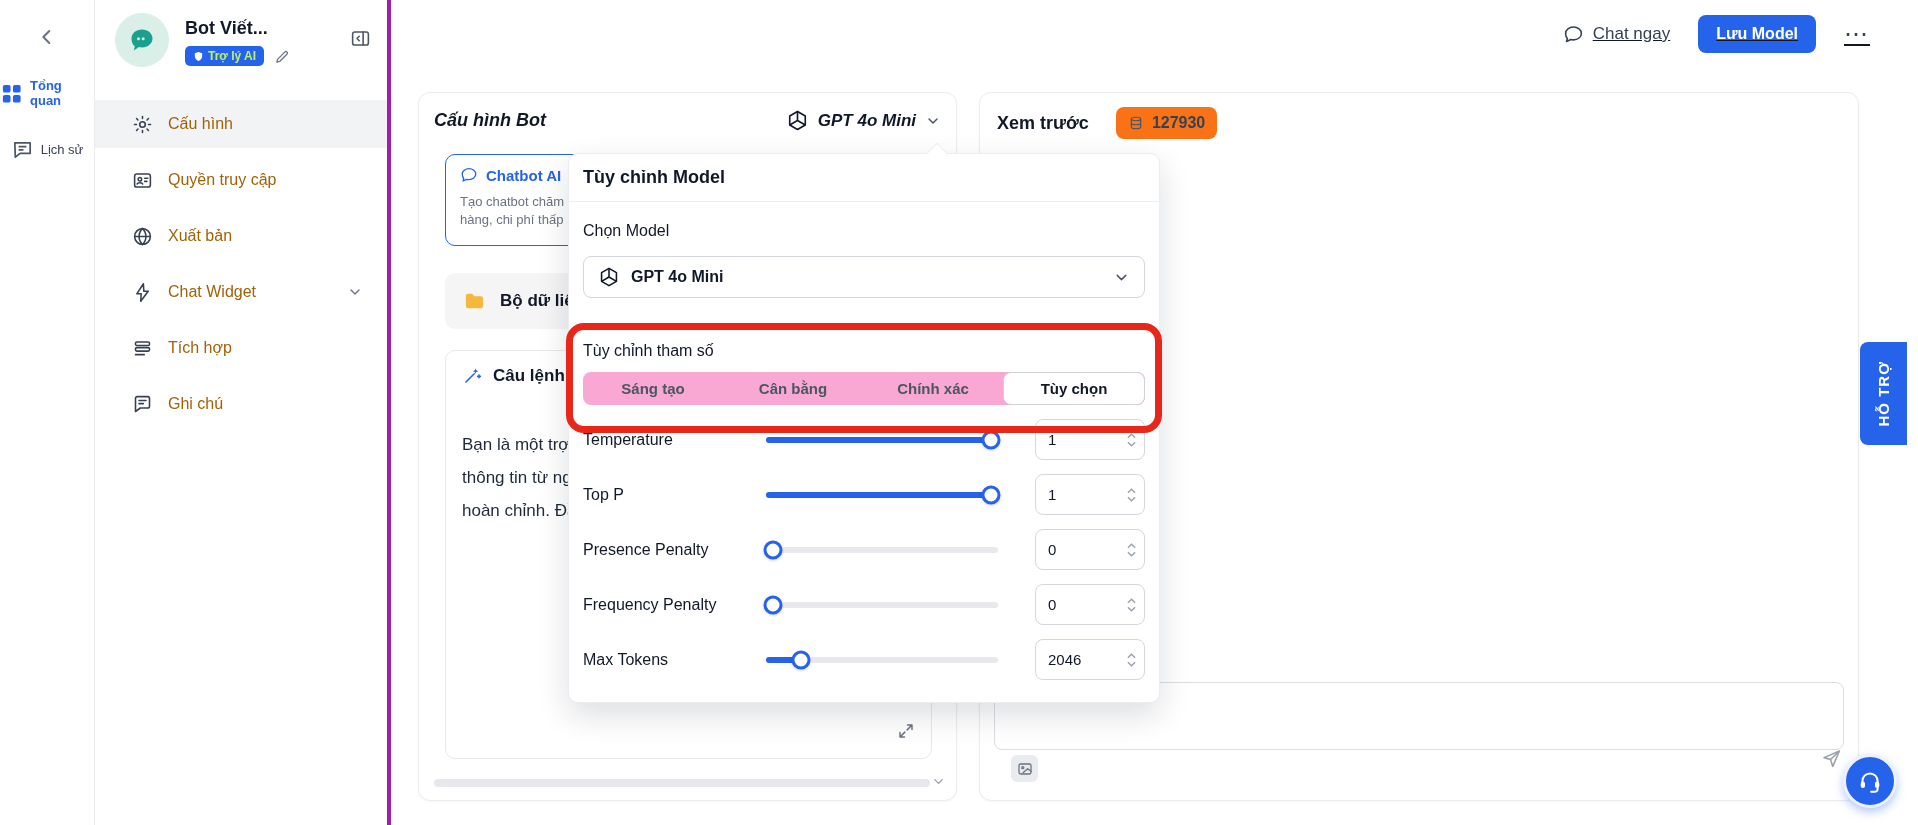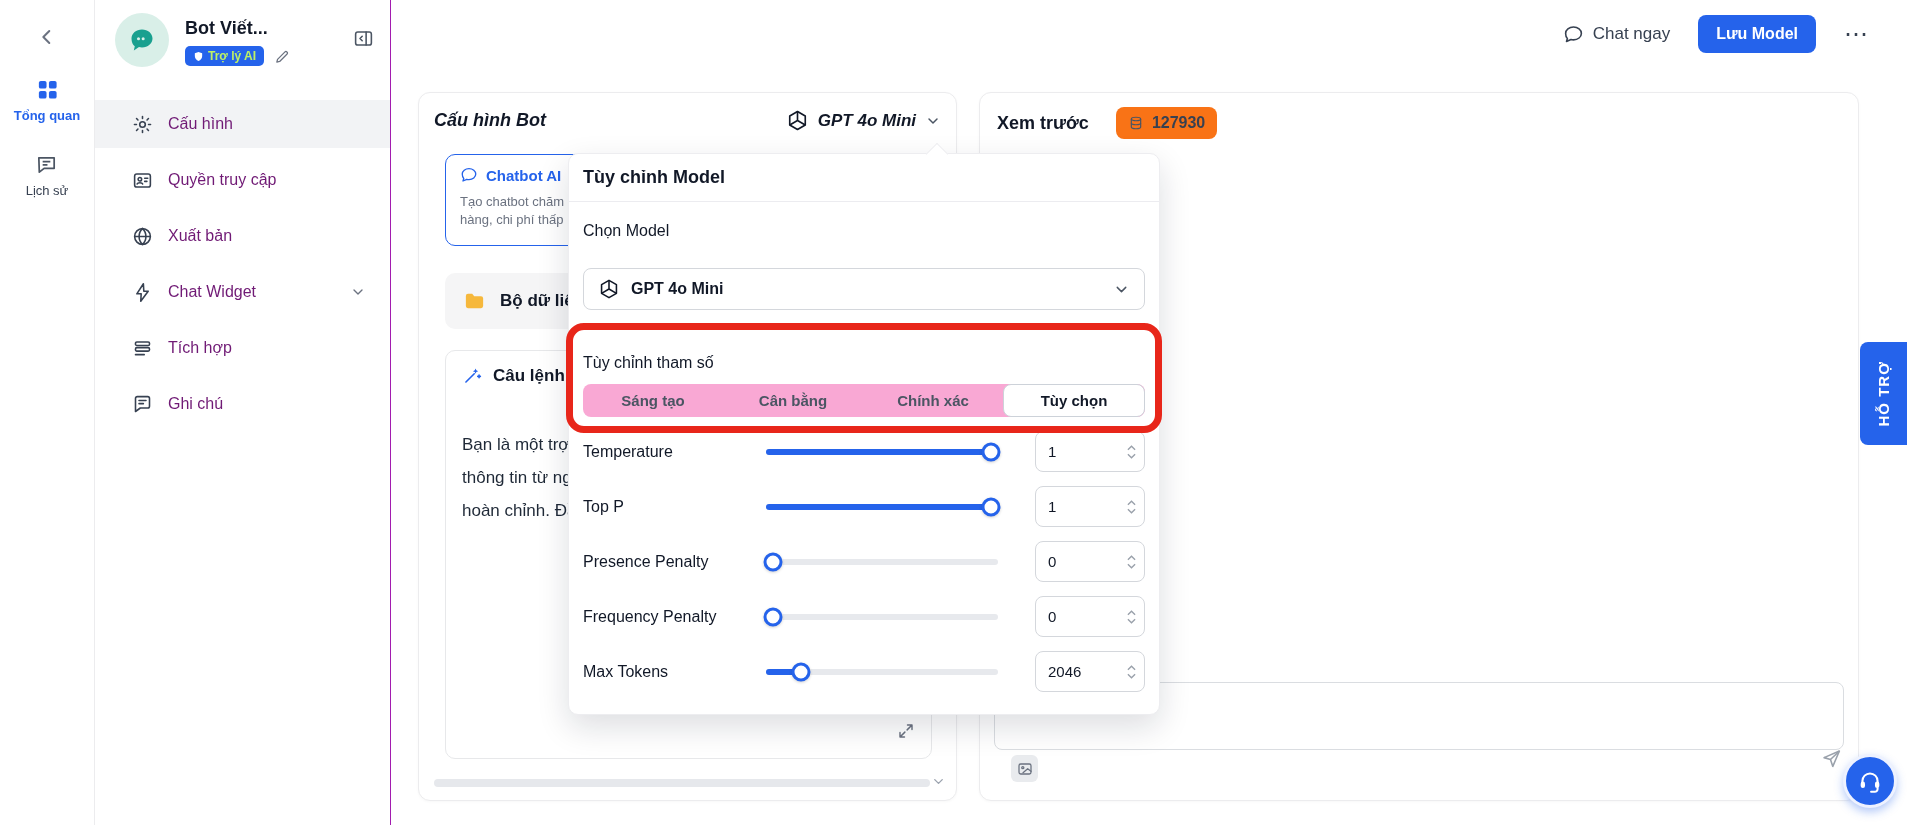--- a/index.html
+++ b/index.html
@@ -3,43 +3,43 @@
 <meta charset="utf-8">
 <style>
   * { margin:0; padding:0; box-sizing:border-box; }
   html,body { width:1918px; height:825px; }
   body { font-family:"Liberation Sans", sans-serif; background:#fff; color:#111827; overflow:hidden; }
   .app { position:relative; width:1918px; height:825px; background:#fff; overflow:hidden; }
 
   
   .rail { position:absolute; left:0; top:0; bottom:0; width:95px; border-right:1px solid #ececee; background:#fff; display:flex; flex-direction:column; align-items:center; }
   .rail .back { margin-top:26px; color:#6b7280; cursor:pointer; }
-  .rail-item { margin-top:30px; display:flex; flex-direction:column; align-items:center; gap:7px; cursor:pointer; }
+  .rail-item { margin-top:30px; display:flex; flex-direction:row; align-items:center; gap:7px; cursor:pointer; }
   .rail-item .lbl { font-size:13px; color:#374151; }
   .rail-item.active .lbl { color:#2563eb; font-weight:600; }
 
   
-  .sidebar { position:absolute; left:95px; top:0; bottom:0; width:296px; border-right:1px solid #a21caf; background:#fff; }
+  .sidebar { position:absolute; left:95px; top:0; bottom:0; width:296px; border-right:4px solid #a21caf; background:#fff; }
   .sb-header { position:relative; height:100px; padding:14px 14px 0 20px; }
   .avatar { position:absolute; left:20px; top:13px; width:54px; height:54px; border-radius:50%; background:#d9efe8; display:flex; align-items:center; justify-content:center; }
   .sb-head-info { margin-left:70px; padding-top:4px; }
   .bot-name { font-size:18px; font-weight:700; color:#111827; }
   .bot-meta { display:flex; align-items:center; gap:10px; margin-top:7px; }
   .badge { display:inline-flex; align-items:center; gap:4px; background:#2563eb; color:#bef264; font-size:12px; font-weight:600; padding:3px 8px; border-radius:5px; }
   .edit-btn { color:#6b7280; display:inline-flex; cursor:pointer; }
   .collapse-btn { position:absolute; right:16px; top:28px; color:#4b5563; cursor:pointer; }
   .menu { margin-top:0; }
-  .menu-item { display:flex; align-items:center; height:48px; margin-bottom:8px; padding:0 24px 0 36px; cursor:pointer; color:#701a75; }
+  .menu-item { display:flex; align-items:center; height:48px; margin-bottom:8px; padding:0 24px 0 36px; cursor:pointer; color:#a16207; }
   .menu-item.active { background:#f2f3f5; }
   .mi-icon { display:inline-flex; width:22px; justify-content:center; color:#374151; }
   .mi-label { margin-left:15px; font-size:16px; }
   .mi-caret { margin-left:auto; color:#6b7280; display:inline-flex; }
 
   
-  .topbar { position:absolute; left:391px; right:0; top:0; height:68px; background:#fff; display:flex; align-items:center; justify-content:flex-end; gap:28px; padding-right:48px; }
+  .topbar { position:absolute; left:391px; right:0; top:0; height:68px; background:#fff; display:flex; align-items:center; justify-content:flex-end; gap:28px; padding-right:48px;text-decoration:underline; }
   .chat-now { display:flex; align-items:center; gap:9px; font-size:17px; color:#374151; cursor:pointer; }
   .save-btn { background:#2563eb; color:#fff; border:none; border-radius:8px; font-size:16px; font-weight:600; padding:10px 18px; cursor:pointer; font-family:inherit; }
   .more-btn { font-size:24px; color:#374151; cursor:pointer; line-height:1; letter-spacing:2px; }
 
   
   .panel { position:absolute; background:#fff; border:1px solid #ececee; border-radius:12px; box-shadow:0 1px 3px rgba(0,0,0,.03); }
   .config-panel { left:418px; top:92px; width:539px; height:709px; }
   .preview-panel { left:979px; top:92px; width:880px; height:709px; }
 
   .cp-header { display:flex; align-items:center; justify-content:space-between; padding:16px 15px 0 15px;font-style:italic; }
@@ -67,21 +67,21 @@
   .token-badge { display:flex; align-items:center; gap:8px; background:#f97316; border-radius:8px; padding:7px 12px; font-size:16px; font-weight:600; color:#374151; cursor:pointer; }
   .chat-inputbox { position:absolute; left:14px; right:14px; top:589px; height:68px; border:1px solid #dadde1; border-radius:8px; background:#fff; cursor:text; }
   .attach-btn { position:absolute; left:31px; top:662px; width:27px; height:27px; background:#e9ebee; border-radius:6px; display:flex; align-items:center; justify-content:center; color:#6b7280; cursor:pointer; }
   .send-btn { position:absolute; right:16px; top:655px; color:#9aa1ab; cursor:pointer; display:inline-flex; }
 
   
   .popup { position:absolute; left:568px; top:153px; width:592px; z-index:40; background:#fff; border:1px solid #ededf0; border-radius:10px; box-shadow:0 12px 32px rgba(15,23,42,.14); padding-bottom:8px; }
   .popup::before { content:""; position:absolute; top:-8px; left:360px; width:15px; height:15px; background:#fff; border-left:1px solid #ededf0; border-top:1px solid #ededf0; transform:rotate(45deg); }
   .popup-header { padding:13px 14px; font-size:18px; font-weight:600; border-bottom:1px solid #ececf0; }
   .popup-body { padding:14px; }
-  .select-label { font-size:16px; font-weight:500; margin:6px 0 28px; }
+  .select-label { font-size:16px; font-weight:500; margin:6px 0 16px; }
   .model-select { height:42px; border:1px solid #d4d7dc; border-radius:8px; display:flex; align-items:center; gap:11px; padding:0 14px; cursor:pointer; }
   .model-select .name { font-size:16px; font-weight:700; }
   .model-select .chev { margin-left:auto; color:#4b5563; display:inline-flex; }
   .params-title { margin-top:44px; font-size:16px; font-weight:500; }
   .preset-tabs { margin-top:12px; height:33px; background:#f9a8d4; border-radius:8px; display:flex; }
   .preset-tab { flex:1; display:flex; align-items:center; justify-content:center; font-size:15px; font-weight:600; color:#4b5563; cursor:pointer; }
   .preset-tab.selected { background:#fff; border:1px solid #cdd2d9; border-radius:8px; color:#111827; }
   .param-row { display:flex; align-items:center; height:41px; margin-top:14px; }
   .param-label { width:183px; font-size:16px; color:#111827; }
   .slider { position:relative; width:232px; height:6px; background:#e7e9ed; border-radius:3px; cursor:pointer; --pct:0%; }

